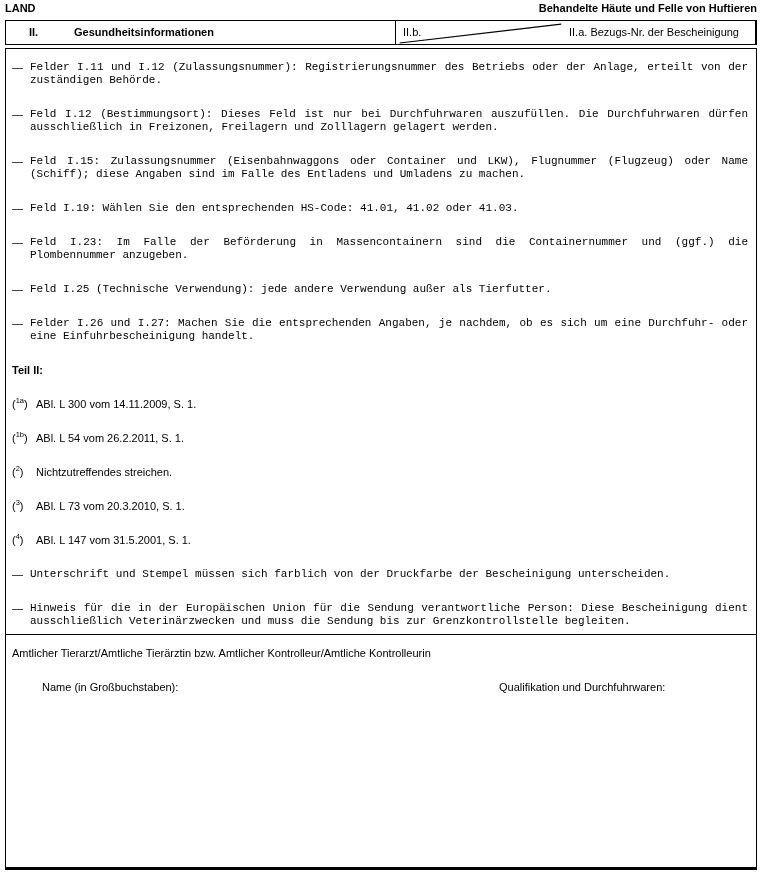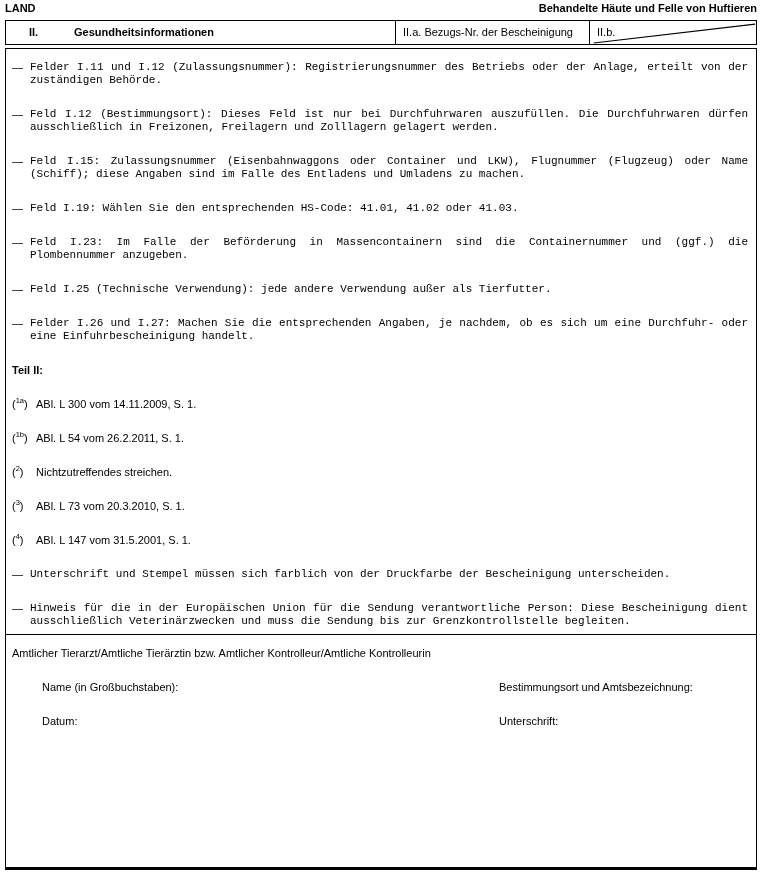--- a/index.html
+++ b/index.html
@@ -62,28 +62,28 @@
   <div class="topbar">
     <span>LAND</span>
     <span>Behandelte Häute und Felle von Huftieren</span>
   </div>
 
   <div class="hdr-table">
     <div class="hdr-cell hdr-cell-1">
       <span class="sec-no">II.</span>
       <span>Gesundheitsinformationen</span>
     </div>
-    <div class="hdr-cell hdr-cell-2">
-      <span>II.a. Bezugs-Nr. der Bescheinigung</span>
-    </div>
     <div class="hdr-cell hdr-cell-3">
       <svg class="diag" viewBox="0 0 181 22" preserveAspectRatio="none">
         <line x1="4" y1="21" x2="180" y2="3" stroke="#000" stroke-width="1.1"></line>
       </svg>
       <span style="position:relative;">II.b.</span>
+    </div>
+    <div class="hdr-cell hdr-cell-2">
+      <span>II.a. Bezugs-Nr. der Bescheinigung</span>
     </div>
   </div>
 
   <div class="main-box">
 
     <div class="upper">
 
       <div>
 
           <div class="note">
@@ -167,27 +167,23 @@
 
     </div>
 
     <div class="lower">
       <div class="officer-heading">Amtlicher Tierarzt/Amtliche Tierärztin bzw. Amtlicher Kontrolleur/Amtliche Kontrolleurin</div>
 
       <div>
 
           <div class="officer-row">
             <span class="fl">Name (in Großbuchstaben):</span>
-            <span class="fr">Bestimmungsort und Amtsbezeichnung:</span>
+            <span class="fr">Qualifikation und Durchfuhrwaren:</span>
           </div>
 
-          <div class="officer-row">
-            <span class="fl">Datum:</span>
-            <span class="fr">Unterschrift:</span>
-          </div>
 
           <div class="officer-row">
             <span class="fr"></span>
           </div>
         </div>
     </div>
 
   </div>
 
 </div>

